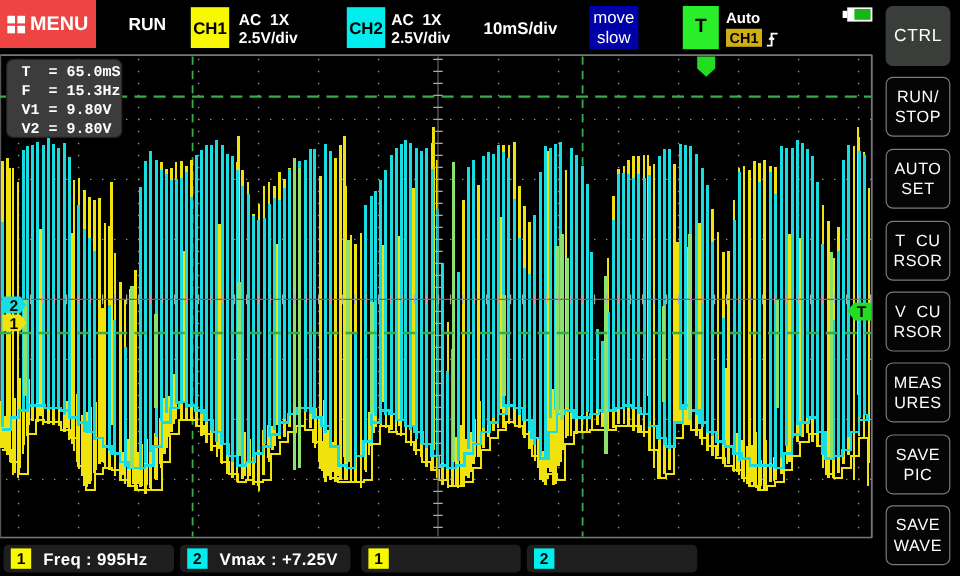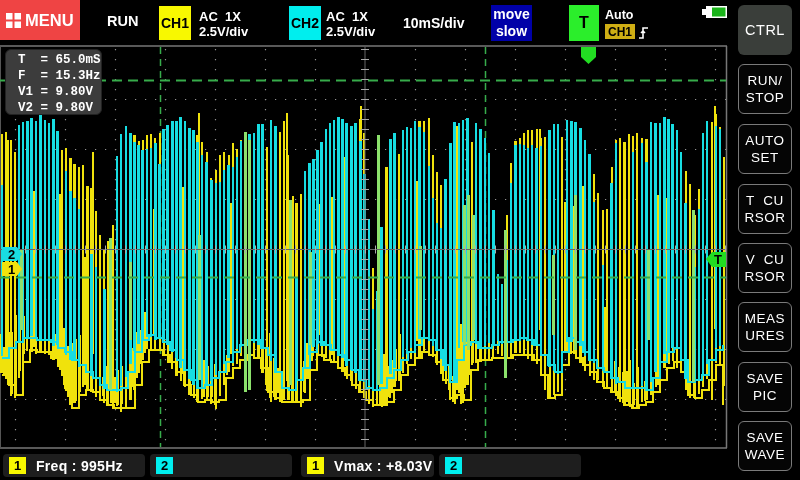--- a/index.html
+++ b/index.html
@@ -85,21 +85,21 @@
   <span class="txt">MENU</span>
 </div>
 <div class="abs w b" style="left:107px;top:13px;font-size:14.5px">RUN</div>
 <div class="abs chbox" style="left:159px;background:#f8f800">CH1</div>
 <div class="abs chinfo" style="left:199px;top:9px">AC  1X
 2.5V/div</div>
 <div class="abs chbox" style="left:289px;background:#00eeee">CH2</div>
 <div class="abs chinfo" style="left:326px;top:9px">AC  1X
 2.5V/div</div>
 <div class="abs w b" style="left:403px;top:15px;font-size:14px">10mS/div</div>
-<div class="abs" style="left:491px;top:5px;width:41px;height:36px;background:#0000a8;color:#fff;font-size:14px;font-weight:bold;text-align:center;line-height:17px;padding-top:1px">move<br>slow</div>
+<div class="abs" style="left:491px;top:5px;width:41px;height:36px;background:#0000a8;color:#fff;font-size:14px;font-weight:normal;text-align:center;line-height:17px;padding-top:1px">move<br>slow</div>
 <div class="abs" style="left:569px;top:5px;width:30px;height:36px;background:#2bee2b;color:#000;font-size:16px;font-weight:bold;display:flex;align-items:center;justify-content:center">T</div>
 <div class="abs w b" style="left:605px;top:8px;font-size:12.5px">Auto</div>
 <div class="abs" style="left:605px;top:24px;width:30px;height:15px;background:#cfae14;color:#000;font-size:12px;font-weight:bold;display:flex;align-items:center;justify-content:center">CH1</div>
 <svg class="abs" style="left:638px;top:25px" width="12" height="15">
     <path d="M1 13 H5 V3 H10 M5 6 l-2 2 M5 6 l2 2" stroke="#fff" stroke-width="1.6" fill="none"></path>
   </svg>
 <svg class="abs" style="left:702px;top:6px" width="28" height="13">
   <rect x="0" y="3" width="4" height="6" fill="#fff"></rect>
   <rect x="4" y="0" width="21" height="12" fill="#fff"></rect>
   <rect x="10" y="1.5" width="13.5" height="9" fill="#1ab41a"></rect>
@@ -114,20 +114,20 @@
 <div class="abs sbtn" style="top:362px">SAVE<br>PIC</div>
 <div class="abs sbtn" style="top:421px">SAVE<br>WAVE</div>
 
 <div class="abs" style="left:0;top:449px;width:728px;height:31px;background:#000"></div>
 <div class="abs mbox" style="left:3px;width:142px">
     <div class="badge" style="background:#f8f800">1</div>
     <div class="mtext">Freq : 995Hz</div>
   </div>
 <div class="abs mbox" style="left:150px;width:142px">
     <div class="badge" style="background:#00eeee">2</div>
+    <div class="mtext">Vmax : +7.25V</div>
   </div>
 <div class="abs mbox" style="left:301px;width:133px">
     <div class="badge" style="background:#f8f800">1</div>
-    <div class="mtext">Vmax : +8.03V</div>
   </div>
 <div class="abs mbox" style="left:439px;width:142px">
     <div class="badge" style="background:#00eeee">2</div>
   </div>
 
 </body></html>

